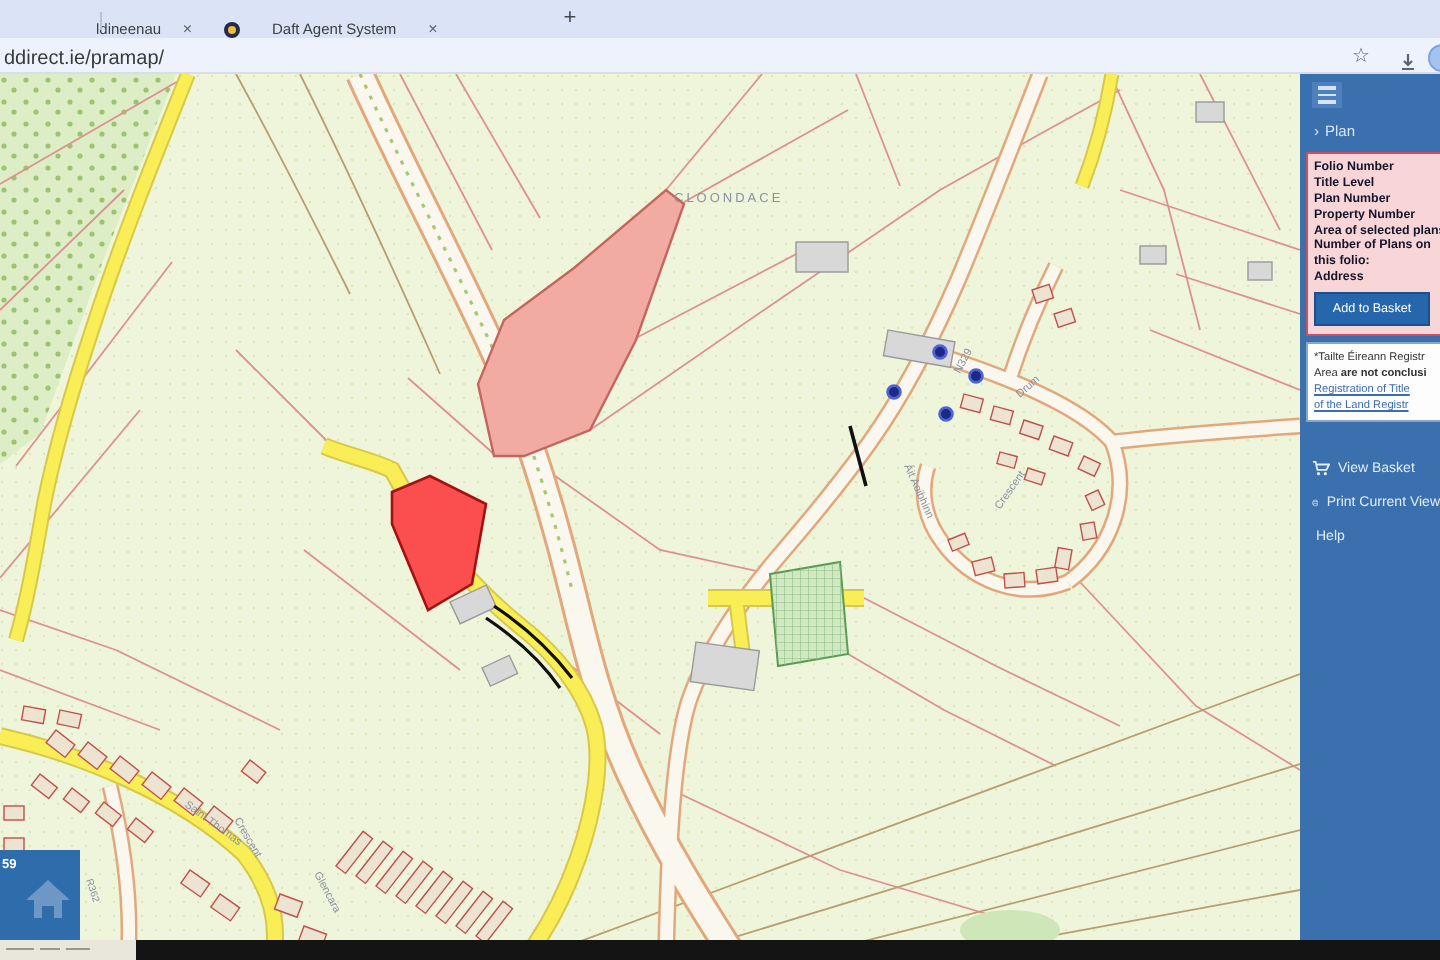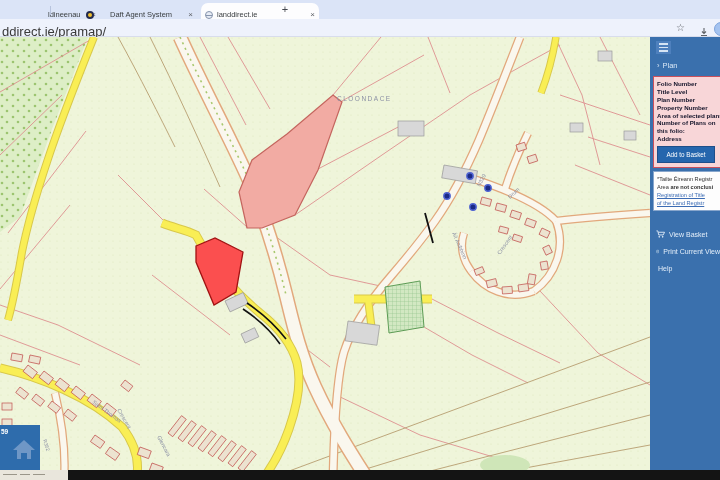--- a/index.html
+++ b/index.html
@@ -4,34 +4,34 @@
 <style>
   html,body{margin:0;padding:0;}
   #stage{position:relative;width:720px;height:480px;overflow:hidden;
          font-family:"Liberation Sans",sans-serif;background:#eff5da;}
   
   #tabstrip{position:absolute;left:0;top:0;width:720px;height:19px;background:#dbe4f7;}
   .tab{position:absolute;top:3px;height:16px;display:flex;align-items:flex-end;gap:4px;
        font-size:7.5px;color:#3c4043;padding:0 4px;white-space:nowrap;margin-left:44px;}
   .tab .x{color:#5f6368;font-size:8px;margin-left:auto;}
   #tab1{left:0;width:48px;}
-  #tab2{left:38px;width:104px;gap:16px;}
+  #tab2{left:64px;width:104px;gap:16px;}
   #tab3{left:157px;width:110px;background:#fdfdfe;border-radius:7px 7px 0 0;}
   .tabdiv{position:absolute;top:6px;width:1px;height:9px;background:#b7c3dd;}
   #newtab{position:absolute;left:278px;top:2px;width:14px;height:14px;color:#44474e;
           font-size:11px;text-align:center;line-height:14px;}
   .fav{width:8px;height:8px;border-radius:50%;flex:0 0 8px;position:relative;}
   .fav-daft{background:#232a4d;}
   .fav-daft::after{content:"";position:absolute;left:2px;top:2px;width:4px;height:4px;
                    border-radius:50%;background:#f0c030;}
   .fav-globe{background:#e7ecf5;border:1px solid #8795ad;box-sizing:border-box;}
   .fav-globe::after{content:"";position:absolute;left:0px;top:2.5px;width:6px;height:1px;background:#8795ad;}
   #addressbar{position:absolute;left:0;top:19px;width:720px;height:18px;background:#eef2fc;
               border-bottom:1px solid #d8ddec;box-sizing:border-box;}
-  #url{position:absolute;left:2px;top:5px;font-size:13px;color:#3a3a3a;text-decoration:underline;}
+  #url{position:absolute;left:2px;top:5px;font-size:10px;color:#3a3a3a;}
   #star{position:absolute;left:676px;top:3px;font-size:10px;color:#5f6368;}
   #download{position:absolute;left:699px;top:4px;}
   #avatar{position:absolute;left:714px;top:3px;width:12px;height:12px;border-radius:50%;
           background:#a4c3f0;border:1px solid #7fa4dc;}
   
   #map{position:absolute;left:0;top:37px;width:650px;height:433px;}
   
   #sidebar{position:absolute;left:650px;top:37px;width:70px;height:433px;background:#3a70ad;overflow:hidden;}
   #hamburger{position:absolute;left:6px;top:4px;width:15px;height:13px;background:#4e80bd;
              display:flex;flex-direction:column;justify-content:center;gap:2px;align-items:center;}
@@ -64,25 +64,20 @@
     <div class="tab" id="tab1">
       <span>ldineenau</span>
       <span class="x">×</span>
     </div>
     <div class="tabdiv" style="left:50px"></div>
     <div class="tab" id="tab2">
       <span class="fav fav-daft"></span>
       <span>Daft Agent System</span>
       <span class="x">×</span>
     </div>
-    <div class="tab" id="tab3">
-      <span class="fav fav-globe"></span>
-      <span>landdirect.ie</span>
-      <span class="x">×</span>
-    </div>
     <div id="newtab">+</div>
   </div>
 
   <div id="addressbar">
     <span id="url">ddirect.ie/pramap/</span>
     <span id="star">☆</span>
     <span id="download">
       <svg width="10" height="10" viewBox="0 0 10 10">
           <path d="M5,1 V6 M3,4.5 L5,6.5 L7,4.5 M2,8.5 H8" stroke="#5f6368" stroke-width="1.1" fill="none"></path>
         </svg>

